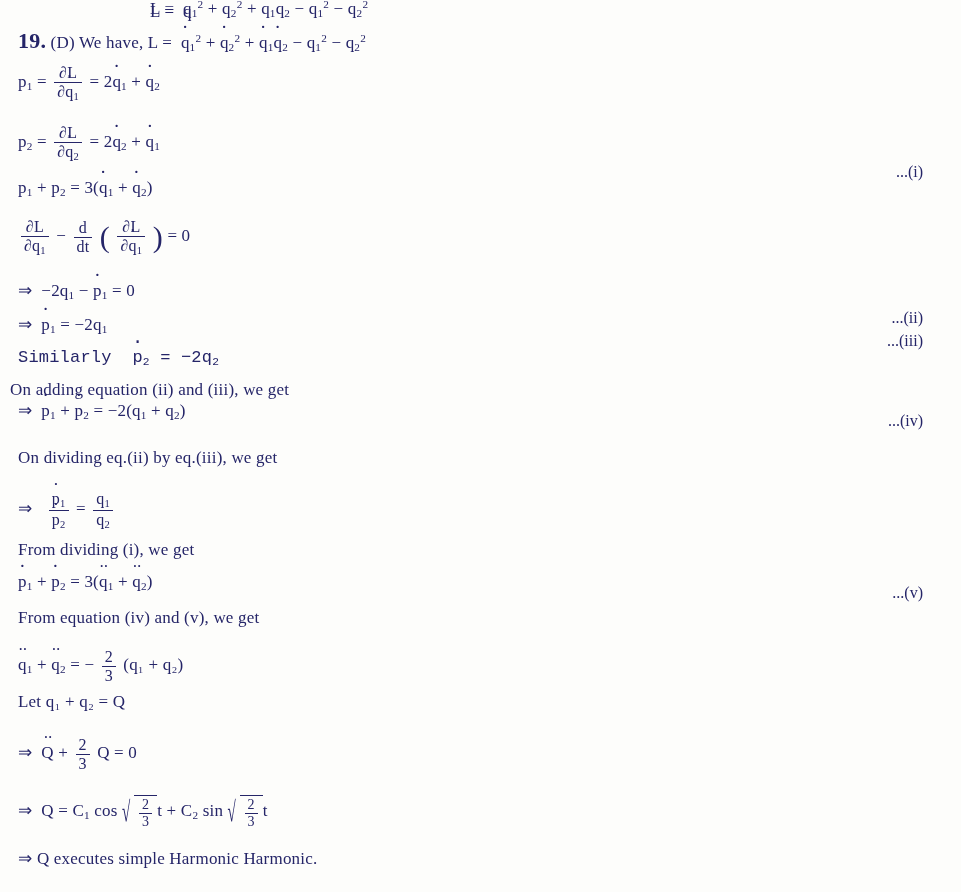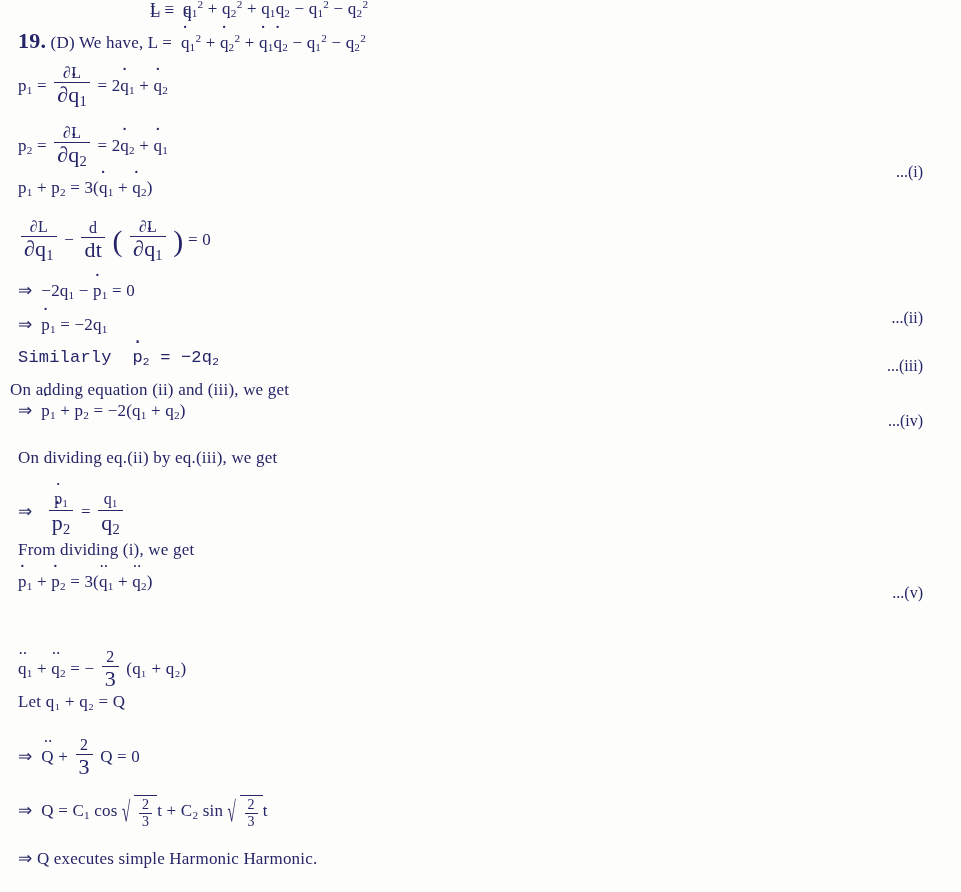--- a/index.html
+++ b/index.html
@@ -44,21 +44,21 @@
   }
   .frac .num {
     display: block;
     padding: 0 3px;
     border-bottom: 1.3px solid #252568;
     font-size: 16px;
   }
   .frac .den {
     display: block;
     padding: 0 3px;
-    font-size: 22px;
+    font-size: 16px;
   }
   .frac.small .num, .frac.small .den { font-size: 14px; }
   sub {
     font-size: 0.66em;
     vertical-align: -0.28em;
   }
   sup {
     font-size: 0.66em;
     vertical-align: 0.55em;
   }
@@ -190,21 +190,21 @@
   </div>
 
   <div class="line" style="top:314px; left:18px;">
     ⇒ &nbsp;<span class="dotted">p</span><sub>1</sub> = −2q<sub>1</sub>
   </div>
   <div class="ref" style="top:309px;">...(ii)</div>
 
   <div class="line" style="top:348px; left:18px;font-family:Liberation Mono, monospace;">
     Similarly &nbsp;<span class="dotted">p</span><sub>2</sub> = −2q<sub>2</sub>
   </div>
-  <div class="ref" style="top:357px;">...(iii)</div>
+  <div class="ref" style="top:332px;">...(iii)</div>
 
   <div class="line" style="top:380px; left:10px;">On adding equation (ii) and (iii), we get</div>
 
   <div class="line" style="top:400px; left:18px;">
     ⇒ &nbsp;<span class="dotted">p</span><sub>1</sub> + <span class="dotted">p</span><sub>2</sub> = −2(q<sub>1</sub> + q<sub>2</sub>)
   </div>
   <div class="ref" style="top:412px;">...(iv)</div>
 
   <div class="line" style="top:448px; left:18px;">On dividing eq.(ii) by eq.(iii), we get</div>
 
@@ -221,20 +221,21 @@
     </span>
   </div>
 
   <div class="line" style="top:540px; left:18px;">From dividing (i), we get</div>
 
   <div class="line" style="top:572px; left:18px;">
     <span class="dotted">p</span><sub>1</sub> + <span class="dotted">p</span><sub>2</sub> = 3(<span class="ddotted">q</span><sub>1</sub> + <span class="ddotted">q</span><sub>2</sub>)
   </div>
   <div class="ref" style="top:584px;">...(v)</div>
 
+  <div class="line" style="top:608px; left:18px;">From equation (iv) and (v), we get</div>
 
   <div class="line" style="top:648px; left:18px;font-family:Liberation Serif, serif;">
     <span class="ddotted">q</span><sub>1</sub> + <span class="ddotted">q</span><sub>2</sub> = −
     <span class="frac">
       <span class="num">2</span>
       <span class="den">3</span>
     </span>
     <span>(q₁ + q₂)</span>
   </div>
 

